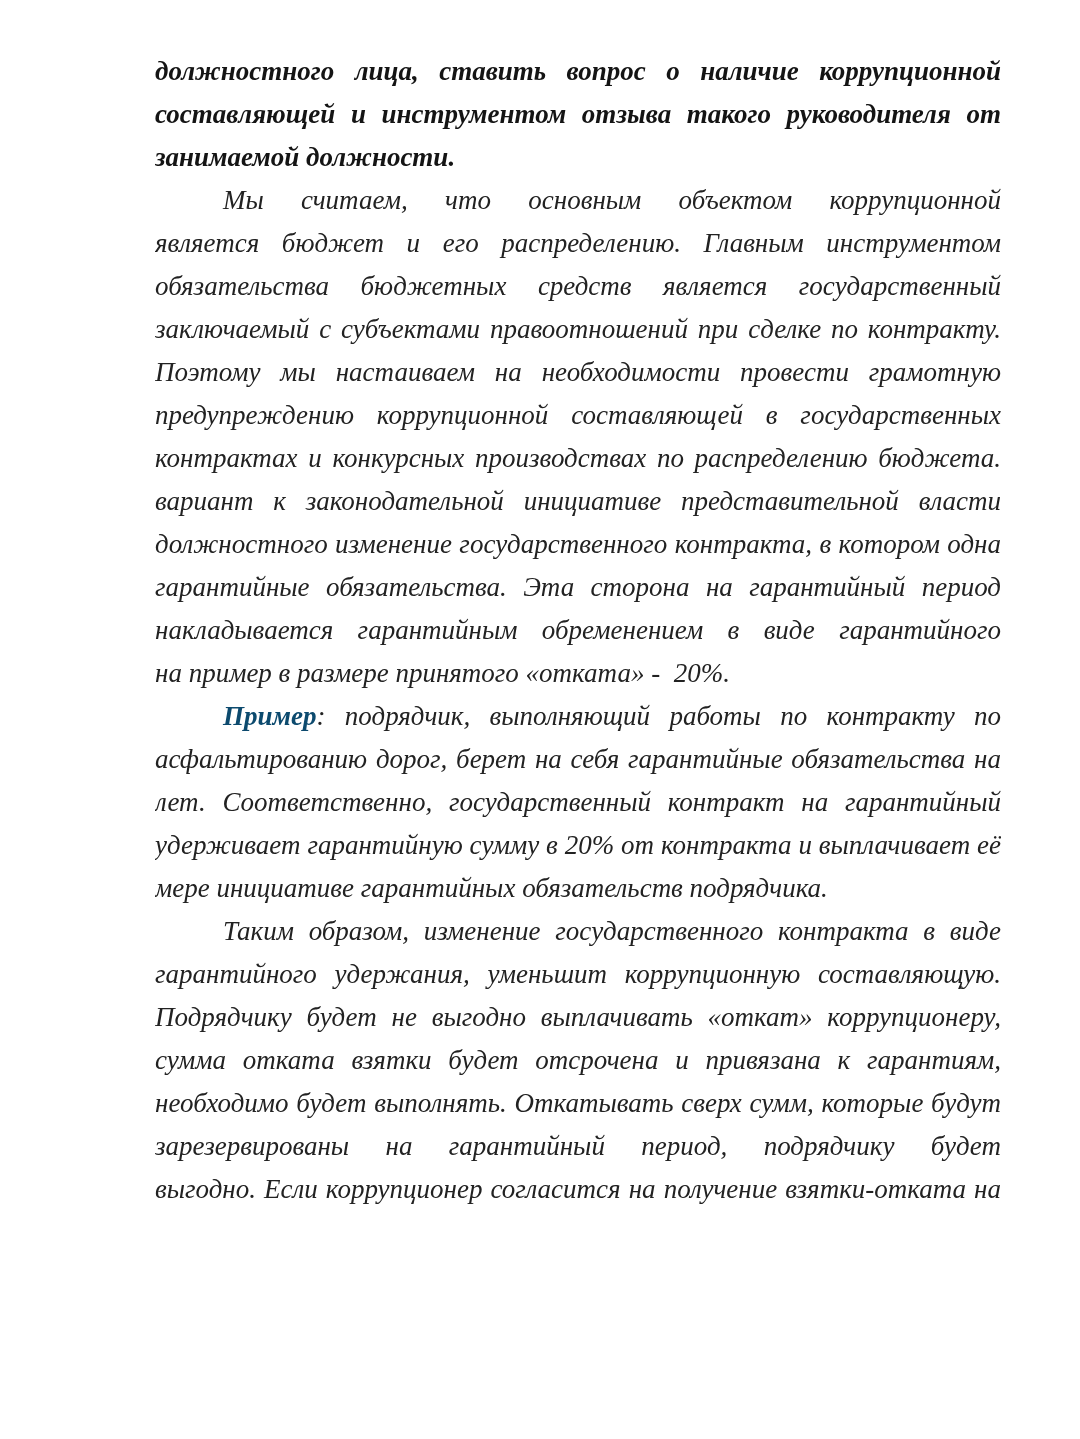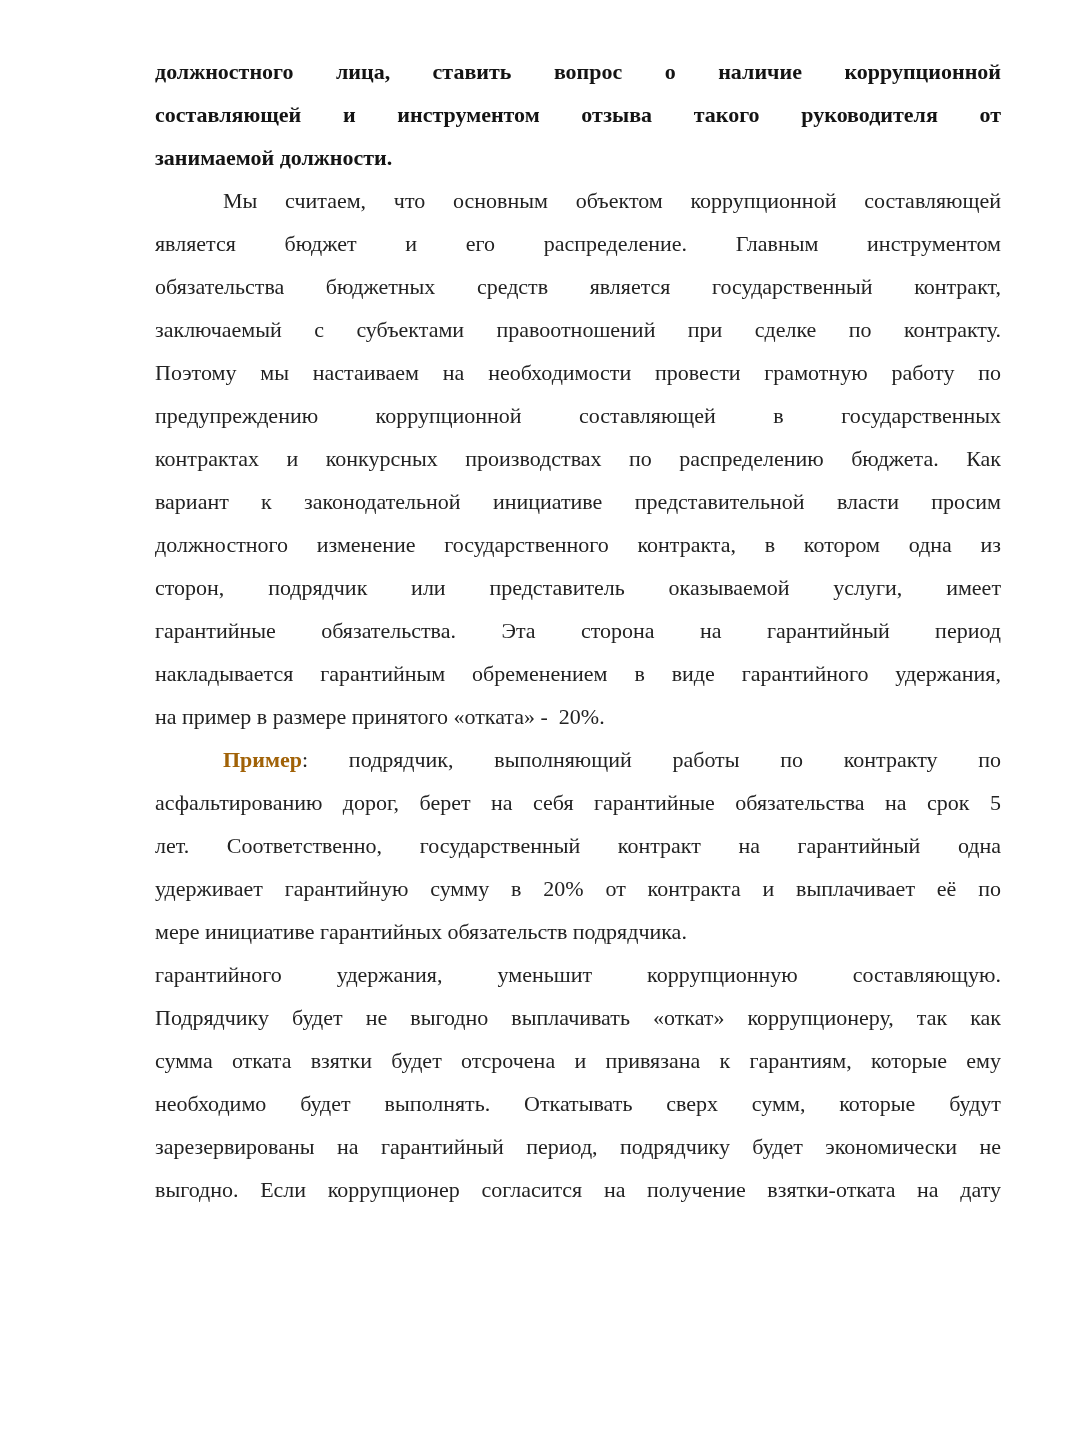--- a/index.html
+++ b/index.html
@@ -16,73 +16,74 @@
   .page {
     box-sizing: border-box;
     width: 1080px;
     height: 1439px;
     padding: 50px 79px 0 155px;
     background: #ffffff;
   }
   .doc-body {
     width: 846px;
     color: #222222;
-    font-size: 22px;
+    font-size: 27px;
+    font-style: italic;
   }
   .paragraph { margin: 0; padding: 0; }
   .paragraph.bold { font-weight: 700; color: #141414; }
   .line {
     height: 43px;
     line-height: 43px;
     overflow: hidden;
     text-align: justify;
     text-align-last: justify;
     -moz-text-align-last: justify;
     white-space: normal;
   }
   .line.l {
     text-align-last: left;
     -moz-text-align-last: left;
   }
   .line.ind { text-indent: 68px; }
-  .line b { font-weight: 700; color: #a16207; }
+  .line b { font-weight: 700; color: #0c4a6e; }
 </style>
 </head>
 <body>
 
 <div class="page">
   <div class="doc-body" id="doc-body">
       <div class="paragraph bold">
         <div class="line">должностного лица, ставить вопрос о наличие коррупционной</div>
         <div class="line">составляющей и инструментом отзыва такого руководителя от</div>
         <div class="line l">занимаемой должности.</div>
       </div>
       <div class="paragraph">
         <div class="line ind">Мы считаем, что основным объектом коррупционной составляющей</div>
-        <div class="line">является бюджет и его распределение. Главным инструментом</div>
+        <div class="line">является бюджет и его распределению. Главным инструментом</div>
         <div class="line">обязательства бюджетных средств является государственный контракт,</div>
         <div class="line">заключаемый с субъектами правоотношений при сделке по контракту.</div>
         <div class="line">Поэтому мы настаиваем на необходимости провести грамотную работу по</div>
         <div class="line">предупреждению коррупционной составляющей в государственных</div>
         <div class="line">контрактах и конкурсных производствах по распределению бюджета. Как</div>
         <div class="line">вариант к законодательной инициативе представительной власти просим</div>
         <div class="line">должностного изменение государственного контракта, в котором одна из</div>
-        <div class="line">сторон, подрядчик или представитель оказываемой услуги, имеет</div>
         <div class="line">гарантийные обязательства. Эта сторона на гарантийный период</div>
         <div class="line">накладывается гарантийным обременением в виде гарантийного удержания,</div>
         <div class="line l">на пример в размере принятого «отката» - &nbsp;20%.</div>
       </div>
       <div class="paragraph">
         <div class="line ind"><b>Пример</b>: подрядчик, выполняющий работы по контракту по</div>
         <div class="line">асфальтированию дорог, берет на себя гарантийные обязательства на срок 5</div>
         <div class="line">лет. Соответственно, государственный контракт на гарантийный одна</div>
         <div class="line">удерживает гарантийную сумму в 20% от контракта и выплачивает её по</div>
         <div class="line l">мере инициативе гарантийных обязательств подрядчика.</div>
       </div>
       <div class="paragraph">
+        <div class="line ind">Таким образом, изменение государственного контракта в виде</div>
         <div class="line">гарантийного удержания, уменьшит коррупционную составляющую.</div>
         <div class="line">Подрядчику будет не выгодно выплачивать «откат» коррупционеру, так как</div>
         <div class="line">сумма отката взятки будет отсрочена и привязана к гарантиям, которые ему</div>
         <div class="line">необходимо будет выполнять. Откатывать сверх сумм, которые будут</div>
         <div class="line">зарезервированы на гарантийный период, подрядчику будет экономически не</div>
         <div class="line">выгодно. Если коррупционер согласится на получение взятки-отката на дату</div>
       </div>
     </div>
 </div>
 

